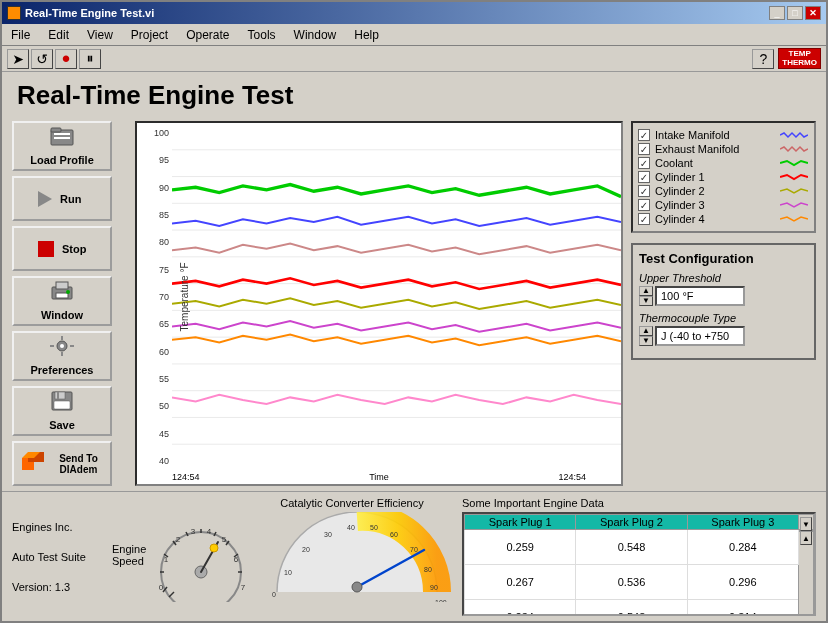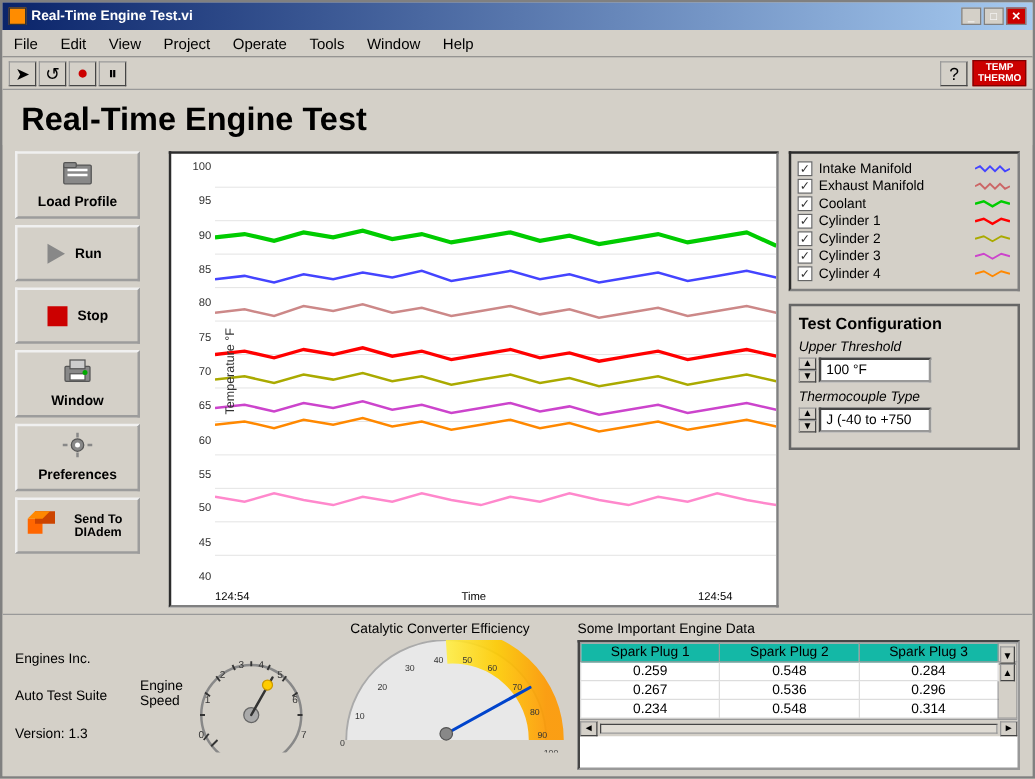--- a/index.html
+++ b/index.html
@@ -73,21 +73,21 @@
     .catalytic-panel { display: flex; flex-direction: column; align-items: center; width: 200px; }
     .catalytic-title { font-size: 11px; margin-bottom: 3px; }
     .catalytic-gauge { width: 180px; height: 90px; position: relative; }
     
     
     .data-panel { flex: 1; display: flex; flex-direction: column; }
     .data-title { font-size: 11px; margin-bottom: 3px; }
     .data-table-wrapper { border: 2px inset #999; background: white; flex: 1; overflow: hidden; }
     .data-table { width: 100%; border-collapse: collapse; font-size: 11px; }
     .data-table th { background: #14b8a6; border: 1px solid #999; padding: 1px 5px; text-align: center; font-weight: normal; font-size: 11px; }
-    .data-table td { border: 1px solid #ddd; padding: 1px 5px; text-align: center; font-size: 11px; }
+    .data-table td { border: 1px solid #ddd; padding: 11px 5px; text-align: center; font-size: 11px; }
   </style>
 </head>
 <body>
 
 <div class="window">
 
   <div class="title-bar">
     <div class="title-bar-left">
       <div class="title-bar-icon"></div>
       <span>Real-Time Engine Test.vi</span>
@@ -174,20 +174,31 @@
                 <circle cx="12" cy="10" r="2" fill="white"></circle>
                 <rect x="11" y="0" width="2" height="4" fill="#888"></rect>
                 <rect x="11" y="16" width="2" height="4" fill="#888"></rect>
                 <rect x="0" y="9" width="4" height="2" fill="#888"></rect>
                 <rect x="20" y="9" width="4" height="2" fill="#888"></rect>
               </svg>
           </span>
           <span class="label">Preferences</span>
         </div>
 
+        <div class="sidebar-btn">
+          <span class="icon">
+            <svg width="22" height="20" viewBox="0 0 22 20">
+                <rect x="1" y="1" width="20" height="18" rx="1" fill="#888" stroke="#555" stroke-width="1"></rect>
+                <rect x="4" y="1" width="10" height="7" fill="#ccc" stroke="#555" stroke-width="0.5"></rect>
+                <rect x="6" y="1" width="2" height="7" fill="#888"></rect>
+                <rect x="3" y="10" width="16" height="8" rx="1" fill="white" stroke="#555" stroke-width="0.5"></rect>
+              </svg>
+          </span>
+          <span class="label">Save</span>
+        </div>
 
         <div class="sidebar-btn" style="flex-direction:row; justify-content: flex-start; padding-left:8px; gap:6px;">
           <span class="icon">
             <svg width="24" height="22" viewBox="0 0 24 22">
                 <rect x="0" y="8" width="12" height="12" fill="#ff6600"></rect>
                 <rect x="6" y="2" width="16" height="10" fill="#cc4400"></rect>
                 <polygon points="0,8 6,2 18,2 12,8" fill="#ff8800"></polygon>
               </svg>
           </span>
           <span class="label" style="font-size:10px;">Send To DIAdem</span>

